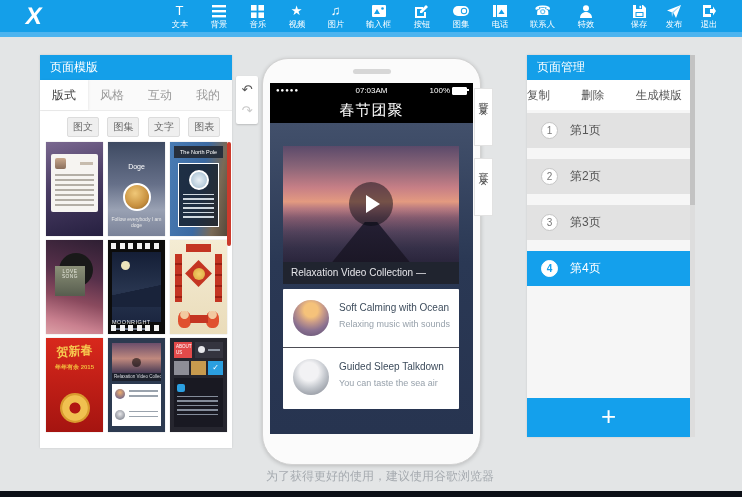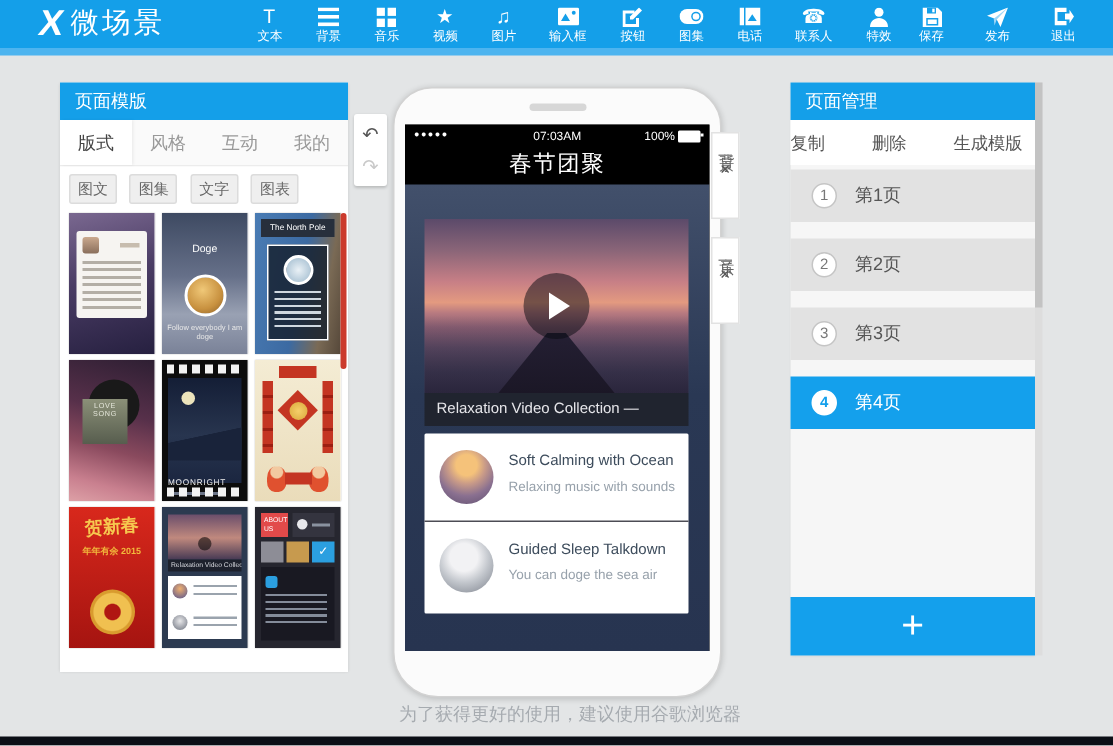--- a/index.html
+++ b/index.html
@@ -12,31 +12,31 @@
   .logo{position:absolute;left:26px;top:1px;display:flex;align-items:center;color:#fff;}
   .logo .mark{font-size:24px;font-weight:bold;transform:skewX(-10deg);margin-right:5px;line-height:30px;}
   .logo .name{font-size:19px;letter-spacing:2px;line-height:30px;}
   .tools{position:absolute;left:160px;top:0;height:32px;display:flex;}
   .tool{width:39px;height:32px;display:flex;flex-direction:column;align-items:center;justify-content:flex-start;
         color:#fff;cursor:pointer;}
   .tool.wide{width:47px;}
   .tool .ic{height:16px;display:flex;align-items:center;justify-content:center;font-size:13px;line-height:16px;margin-top:3px;}
   .tool .ic svg{display:block;}
   .tool .lb{font-size:9px;line-height:11px;transform:scale(.92);white-space:nowrap;}
-  .actions{position:absolute;right:16px;top:0;height:32px;display:flex;gap:10px;}
+  .actions{position:absolute;right:16px;top:0;height:32px;display:flex;gap:1px;}
   .actions .tool{width:34px;}
 
   
   .left-panel{position:absolute;left:40px;top:55px;width:192px;height:393px;background:#fff;
               box-shadow:0 0 2px rgba(0,0,0,.12);}
   .panel-header{height:25px;background:#149fe9;color:#fff;font-size:12px;line-height:25px;padding-left:10px;}
   .lp-tabs{height:30px;background:#fafafa;border-bottom:1px solid #ececec;display:flex;}
   .lp-tab{width:48px;text-align:center;line-height:30px;font-size:12px;color:#999;cursor:pointer;}
   .lp-tab.active{background:#fff;color:#444;box-shadow:1px 0 2px rgba(0,0,0,.06);}
-  .lp-filters{height:28px;padding:5px 0 0 6px;background:#fff;}
+  .lp-filters{height:28px;padding:5px 0 0 6px;background:#fff;margin-left:21px;}
   .chip{display:inline-block;font-size:10px;color:#666;background:#efefef;border:1px solid #dcdcdc;
         border-radius:2px;padding:2px 5px;margin-right:4px;cursor:pointer;}
   .tpl-grid{position:absolute;left:0;top:87px;width:192px;bottom:0;padding:0 0 0 6px;box-sizing:border-box;}
   .tpl{position:absolute;width:57px;height:94px;overflow:hidden;cursor:pointer;box-shadow:0 0 1px rgba(0,0,0,.25);}
   .red-scroll{position:absolute;right:1px;top:87px;width:4px;height:104px;background:#cb3a2c;border-radius:2px;}
 
   
   .c1{left:6px;}.c2{left:68px;}.c3{left:130px;}
   .r1{top:0;}.r2{top:98px;}.r3{top:196px;}
 
@@ -213,21 +213,20 @@
   svg{fill:#fff;}
 </style>
 </head>
 <body>
 
 <div>
 
   <header class="topbar">
     <div class="logo">
       <span class="mark">X</span>
-      <span class="name">微场景</span>
     </div>
     <nav class="tools">
       <div class="tool">
         <span class="ic">T</span>
         <span class="lb">文本</span>
       </div>
       <div class="tool">
         <span class="ic">
             <svg width="14" height="13" viewBox="0 0 14 13">
               <rect y="0" width="14" height="2.4"></rect>
@@ -468,21 +467,21 @@
         <div class="pcard">
           <div class="prow2">
             <span class="circ circ-ocean"></span>
             <span class="tt">Soft Calming with Ocean</span>
             <span class="st">Relaxing music with sounds</span>
           </div>
           <div class="pdivider"></div>
           <div class="prow2">
             <span class="circ circ-snow"></span>
             <span class="tt">Guided Sleep Talkdown</span>
-            <span class="st">You can doge the sea air</span>
+            <span class="st">You can taste the sea air</span>
           </div>
         </div>
       </div>
     </div>
   </div>
 
   <div class="side-tab st1">
     <span class="vlabel">背景</span>
     <span class="dash"></span>
     <span class="x">✕</span>

